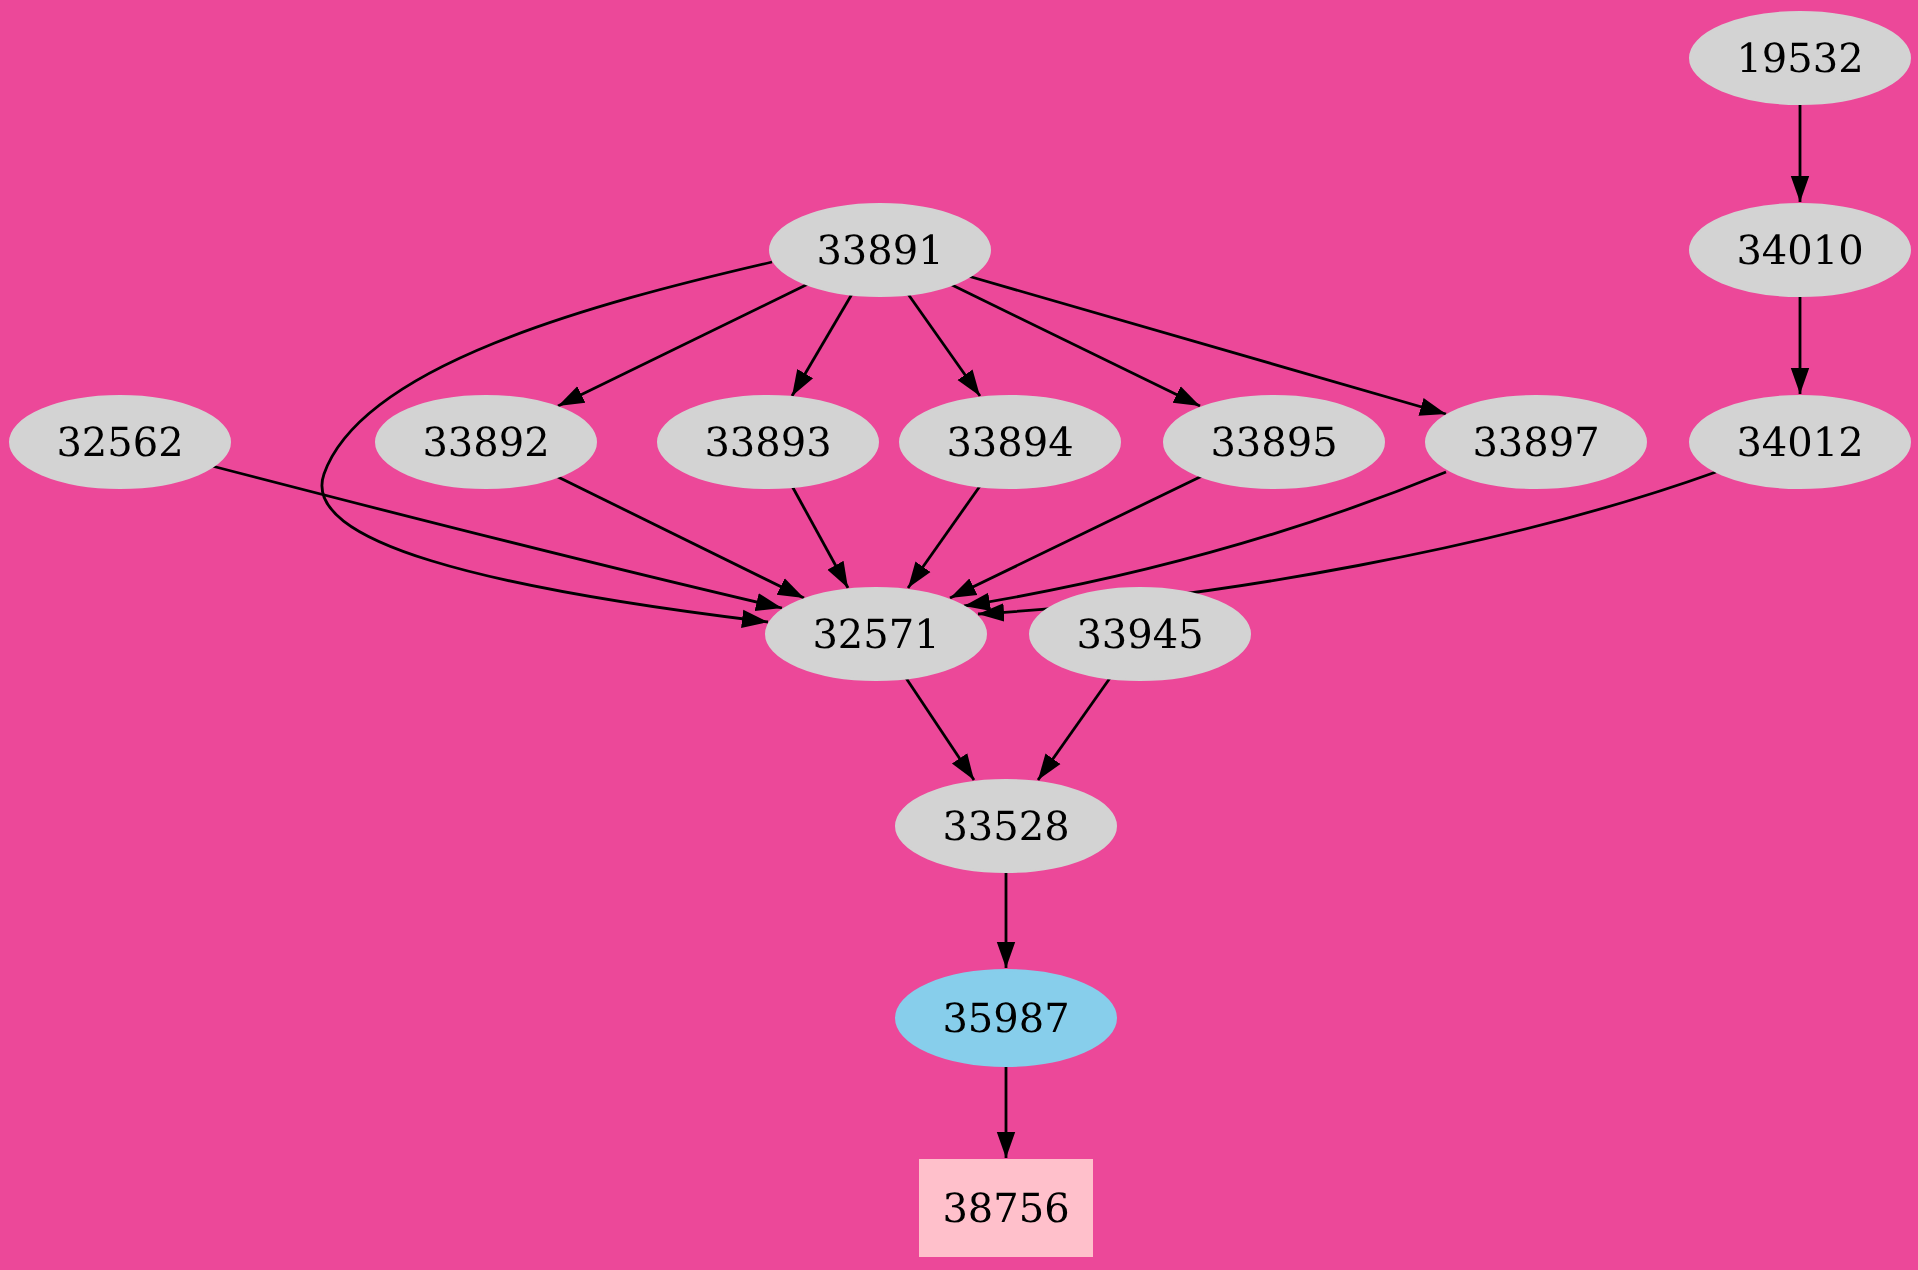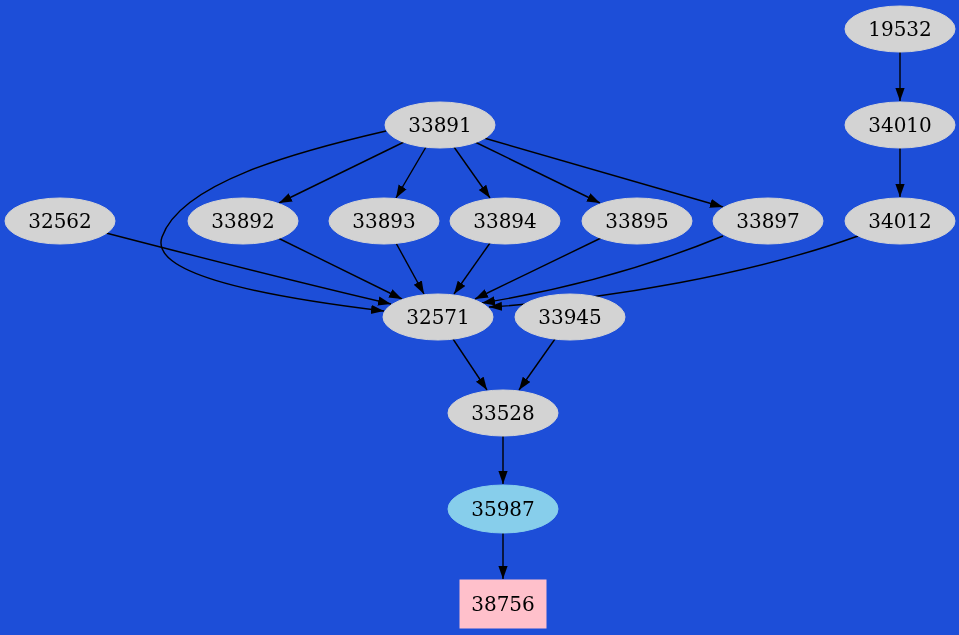--- a/index.html
+++ b/index.html
@@ -5,21 +5,21 @@
   html, body {
     margin: 0;
     padding: 0;
     background: #ffffff;
     font-family: "DejaVu Serif", "Liberation Serif", serif;
   }
   .canvas-wrap {
     position: relative;
     width: 959px;
     height: 635px;
-    background: #1d4ed8;
+    background: #ec4899;
     overflow: hidden;
   }
   svg { display: block; }
   .edge {
     fill: none;
   }
   .node-label {
     text-anchor: middle;
     font-family: "DejaVu Serif", "Liberation Serif", serif;
   }

